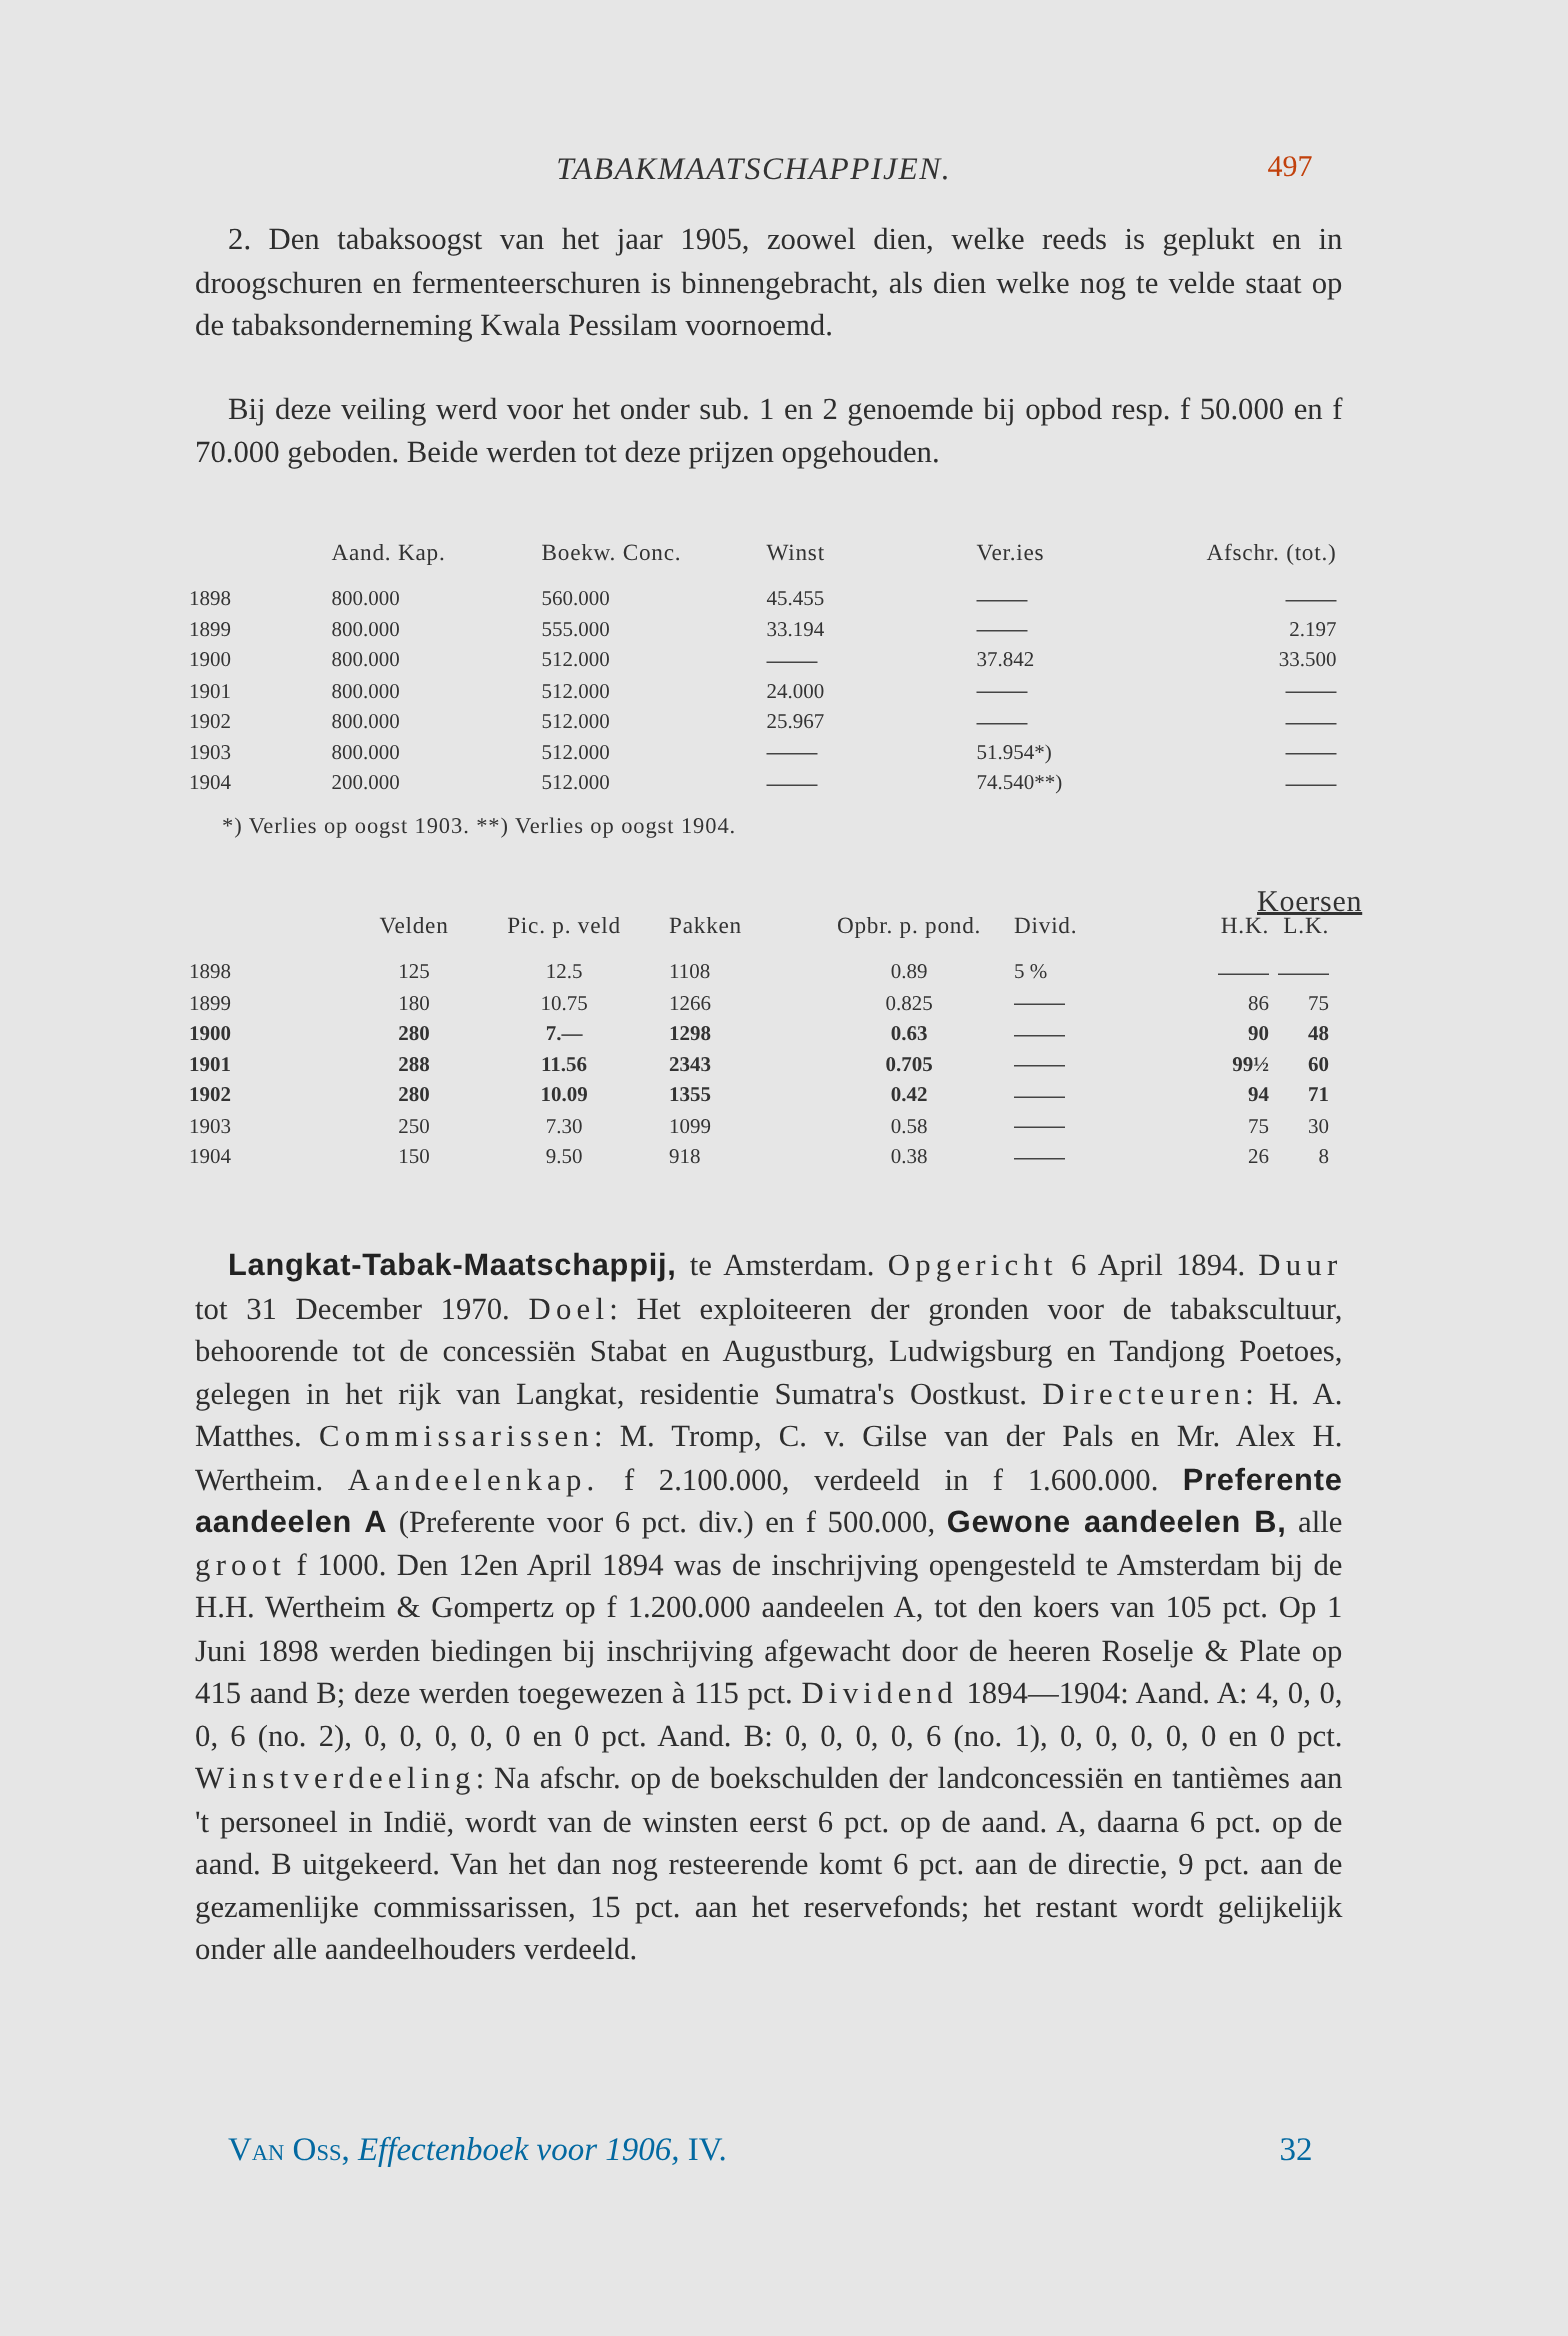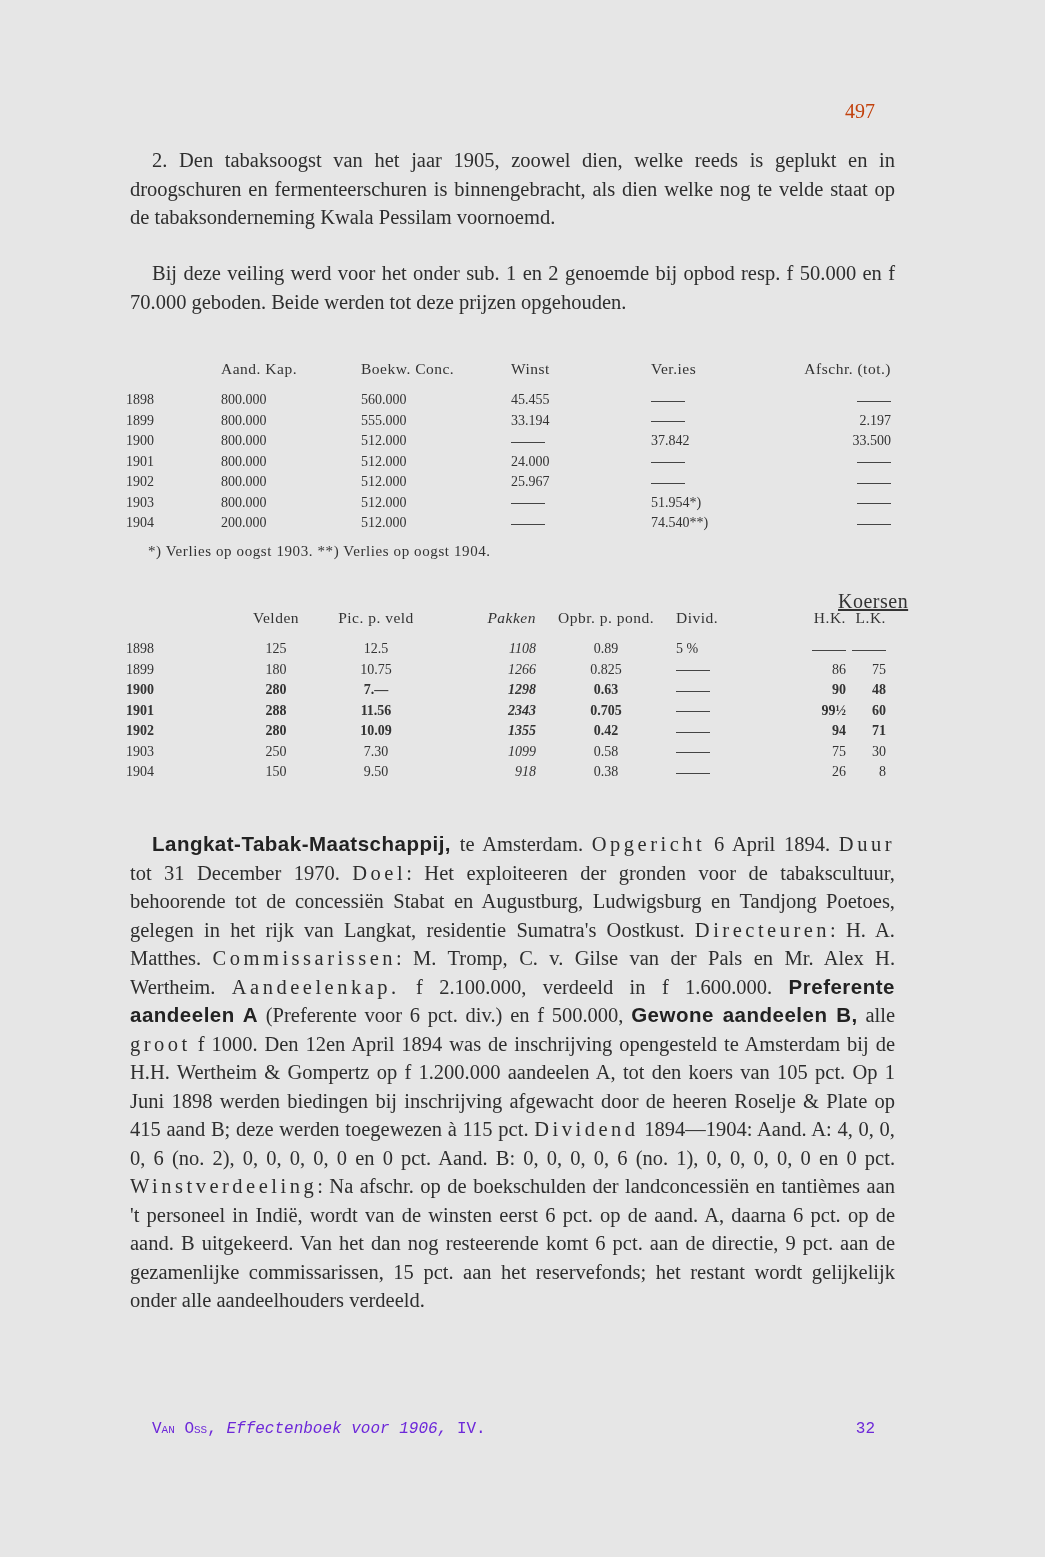--- a/index.html
+++ b/index.html
@@ -50,42 +50,43 @@
     .footnote {
       position: absolute; top: 543px; left: 148px;
       font-size: 15px; color: #333; letter-spacing: 0.6px;
     }
 
     .koersen-head { position: absolute; top: 590px; left: 838px; font-size: 20px; color: #333; letter-spacing: 0.5px; text-decoration: underline; }
     .t2 { top: 609px; left: 126px; }
     .t2 .c-year  { width: 120px; text-align: left; }
     .t2 .c-veld  { width: 60px; text-align: center; }
     .t2 .c-pic   { width: 140px; text-align: center; }
-    .t2 .c-pak   { width: 90px; text-align: right; font-style: italic; }
+    .t2 .c-pak   { width: 90px; text-align: left; }
     .t2 .c-opbr  { width: 140px; text-align: center; }
     .t2 .c-div   { width: 90px; text-align: left; }
     .t2 .c-hk    { width: 80px; text-align: right; padding-right: 6px; }
     .t2 .c-lk    { width: 32px; text-align: right; }
     .t2 tr.bold td { font-weight: bold; }
 
     .para.p3 { top: 830px; }
     .footer {
       position: absolute; top: 1420px; left: 130px; width: 745px;
-      font-size: 16px; color: #6d28d9; font-family: Liberation Mono, monospace;
+      font-size: 22px; color: #0369a1;
     }
     .footer .author { padding-left: 22px; font-variant: small-caps; }
     .footer .book { font-style: italic; }
     .footer .sig { position: absolute; right: 0; top: 0; }
   </style>
 </head>
 <body>
 
 <div class="page">
 
   <div class="running-head">
+    <div class="running-title">TABAKMAATSCHAPPIJEN.</div>
     <div class="page-number">497</div>
   </div>
 
   <div class="para p1"><span class="indent"></span><span>2. Den tabaksoogst van het jaar 1905, zoowel dien, welke reeds is geplukt en in droogschuren en fermenteerschuren is binnengebracht, als dien welke nog te velde staat op de tabaksonderneming Kwala Pessilam voornoemd.</span></div>
   <div class="para p2"><span class="indent"></span><span>Bij deze veiling werd voor het onder sub. 1 en 2 genoemde bij opbod resp. f 50.000 en f 70.000 geboden. Beide werden tot deze prijzen opgehouden.</span></div>
 
   <table class="fin t1">
     <thead>
       <tr>
         <th class="c-year"></th>

